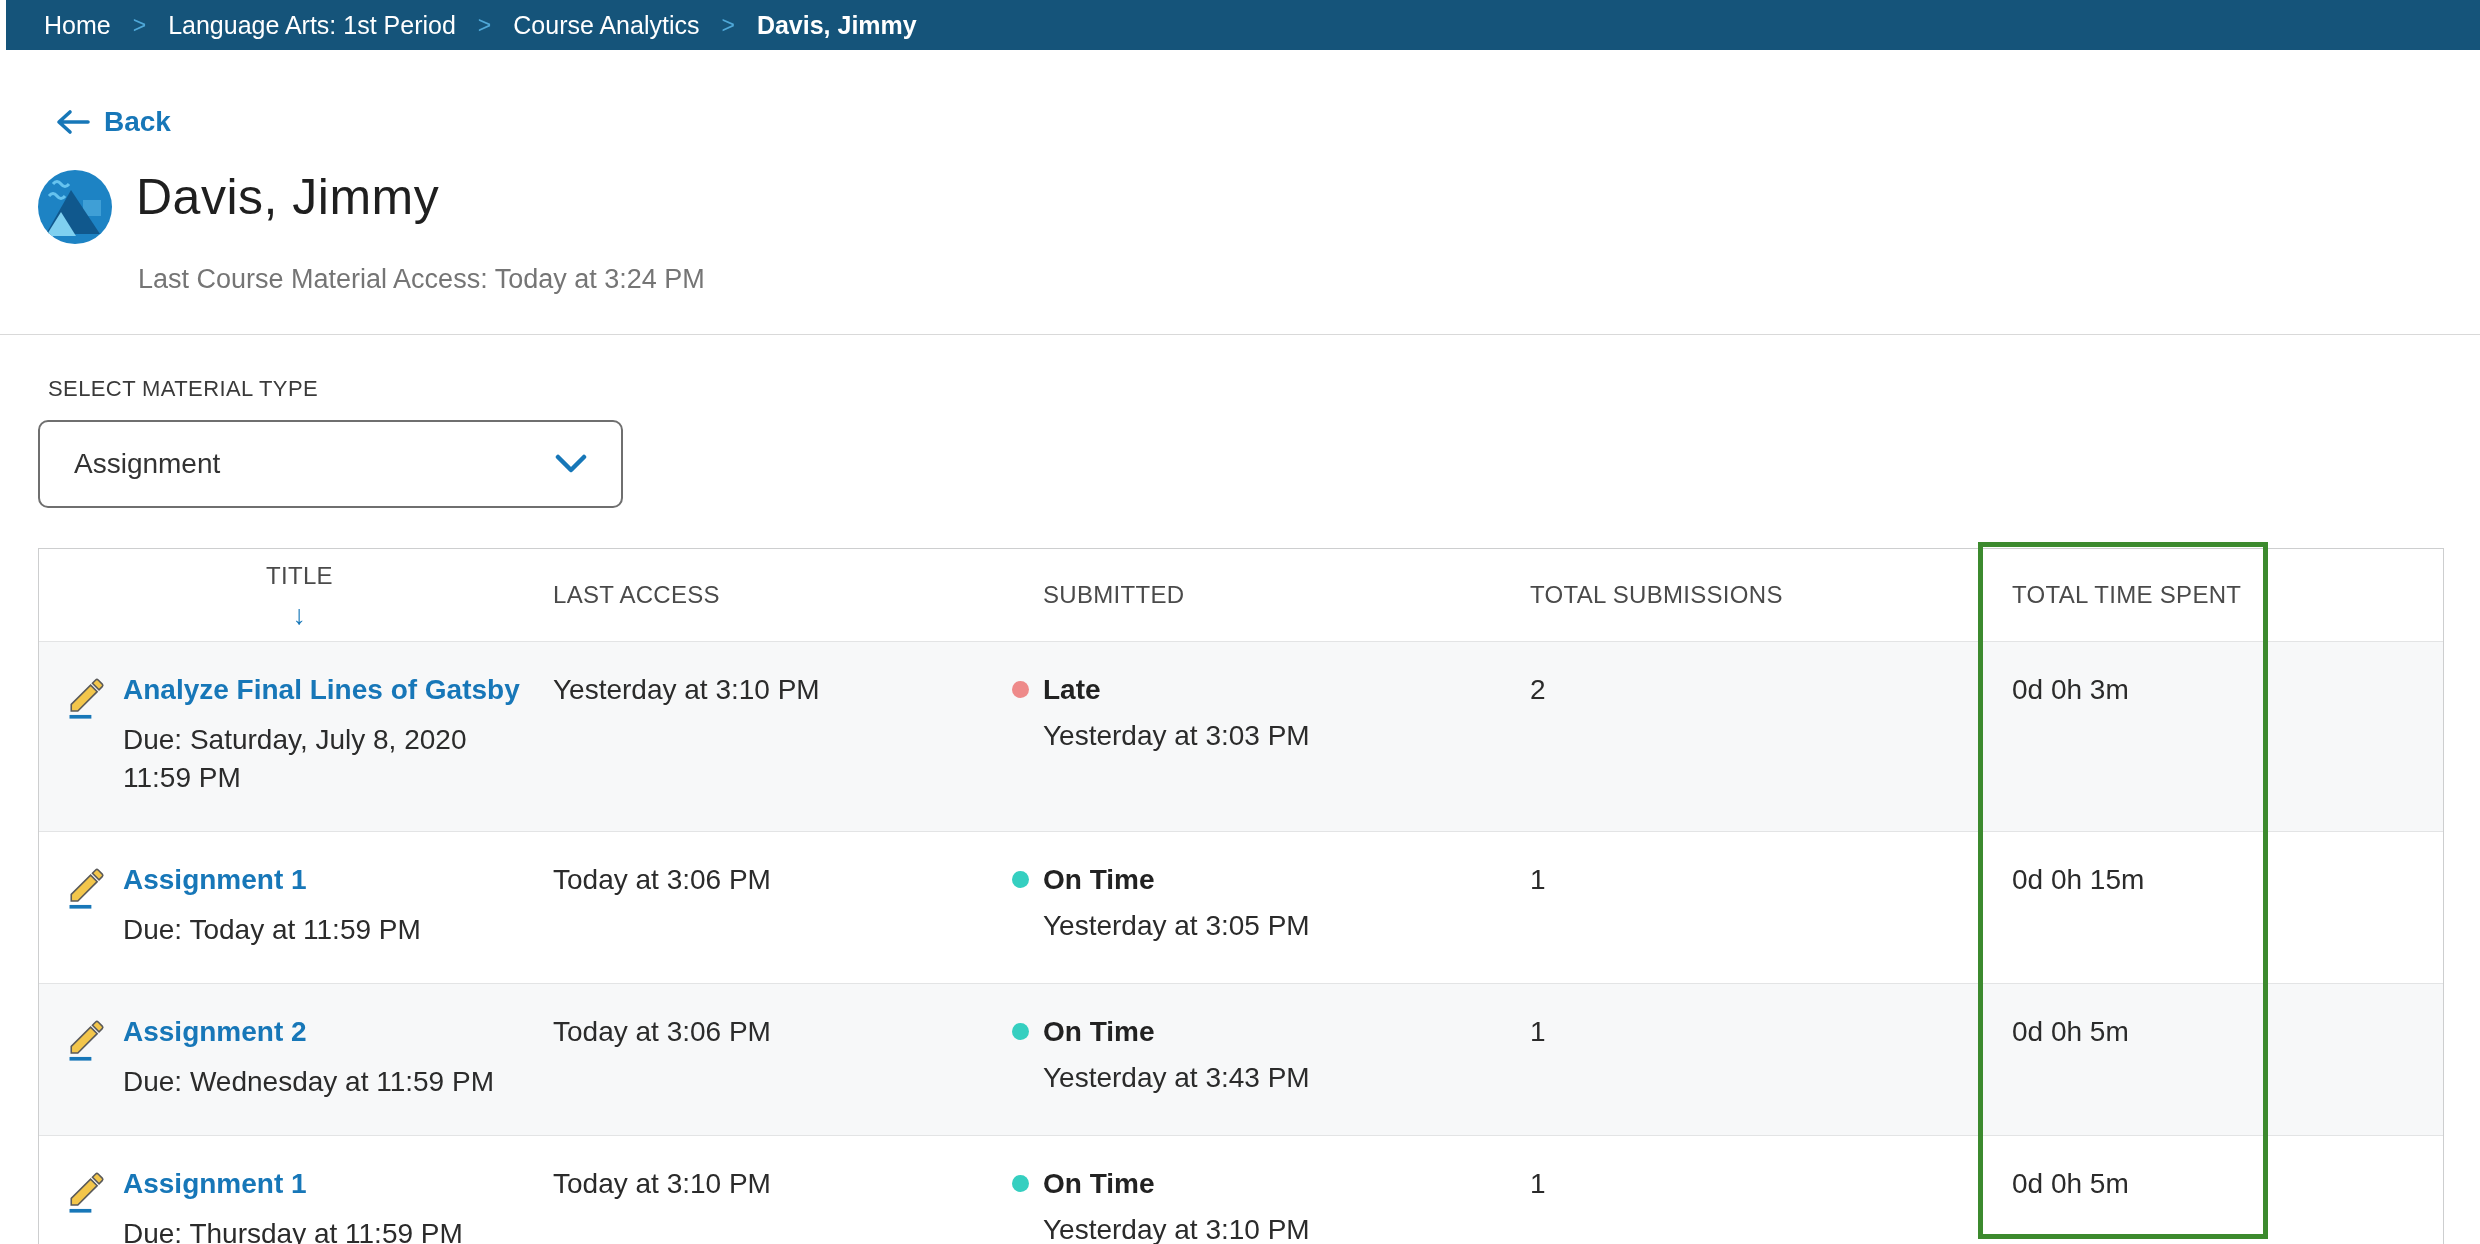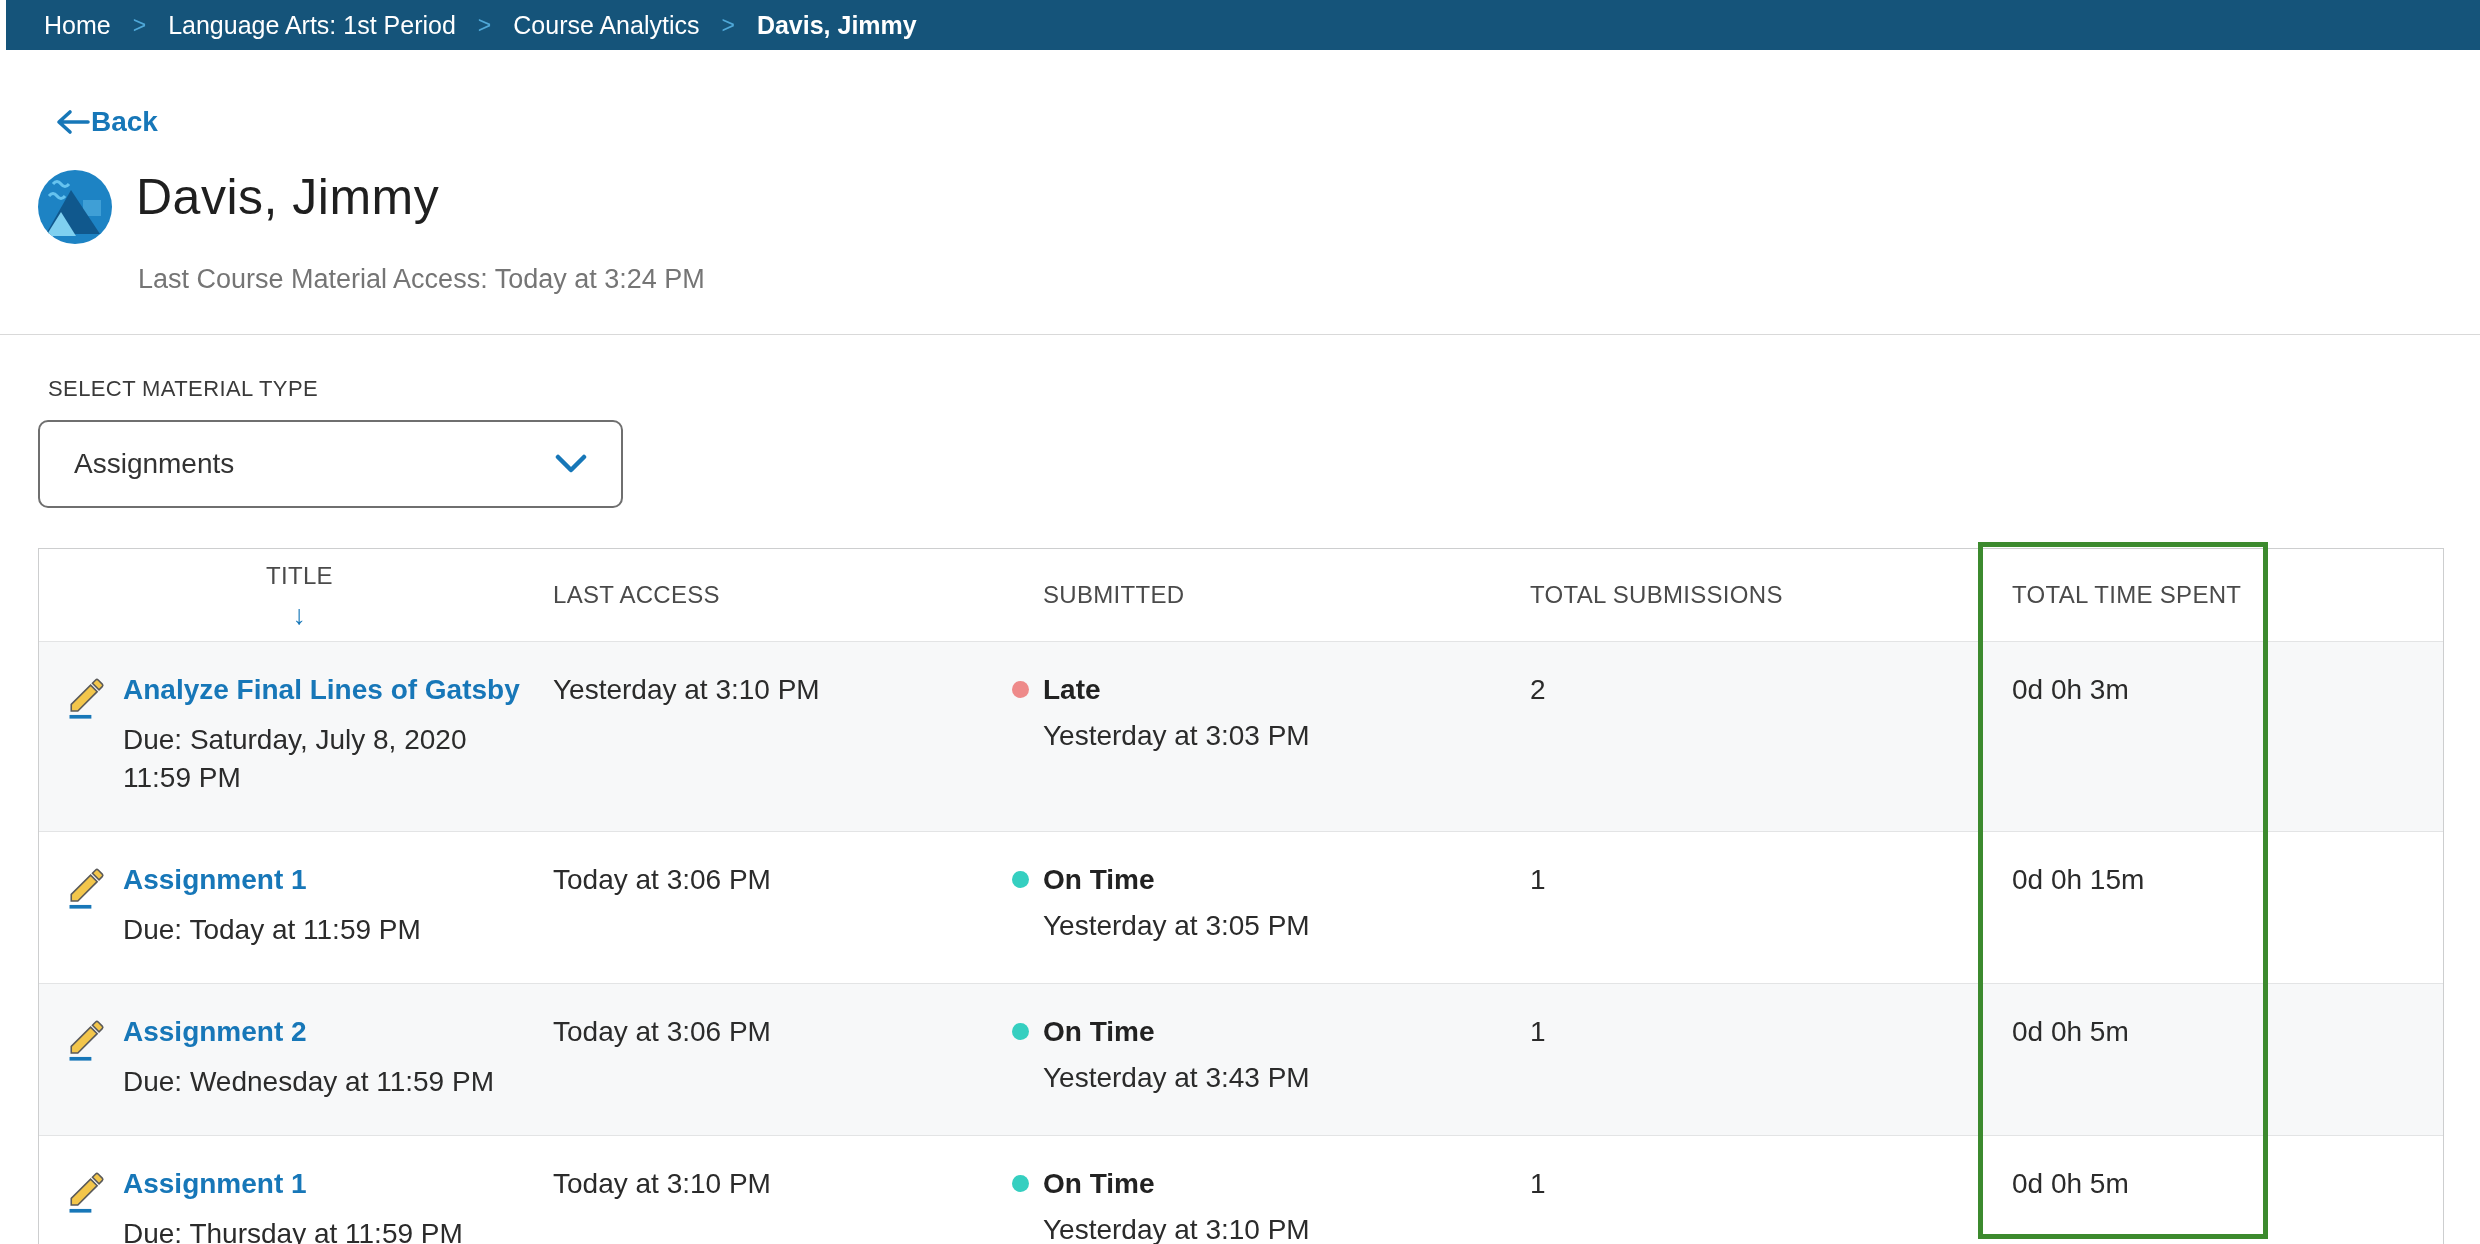--- a/index.html
+++ b/index.html
@@ -16,21 +16,21 @@
     background:#15547a; display:flex; align-items:center;
     padding-left:38px; font-size:25px; color:#ffffff;
   }
   .crumb { color:#ffffff; font-weight:400; cursor:pointer; }
   .crumb.current { font-weight:700; cursor:default; }
   .crumb-sep { color:#4fa8d8; margin:0 22px; font-size:23px; }
 
   
   .back-link {
     position:absolute; left:55px; top:106px;
-    display:flex; align-items:center; 
+    display:flex; align-items:center; gap:13px;
     color:#1777b8; font-size:28px; font-weight:700; cursor:pointer;
   }
 
   
   .avatar { position:absolute; left:38px; top:170px; width:74px; height:74px; }
   .student-name {
     position:absolute; left:136px; top:168px;
     font-size:50px; font-weight:300; color:#1f1f1f; letter-spacing:0.5px;
   }
   .last-access-line {
@@ -137,21 +137,21 @@
     </g>
   </svg>
 </span>
 <div class="student-name">Davis, Jimmy</div>
 <div class="last-access-line">Last Course Material Access: Today at 3:24 PM</div>
 
 <div class="page-divider"></div>
 
 <div class="filter-label">SELECT MATERIAL TYPE</div>
 <div class="dropdown">
-  <span class="dropdown-value">Assignments</span>
+  <span class="dropdown-value">Assignment</span>
   <span style="display:flex;">
     <svg width="32" height="20" viewBox="0 0 32 20">
         <polyline points="3,3 16,16 29,3" fill="none" stroke="#1777b8" stroke-width="4.5" stroke-linecap="round" stroke-linejoin="round"></polyline>
       </svg>
   </span>
 </div>
 
 <div class="table">
   <div class="t-row t-head">
     <div class="cell c1">

